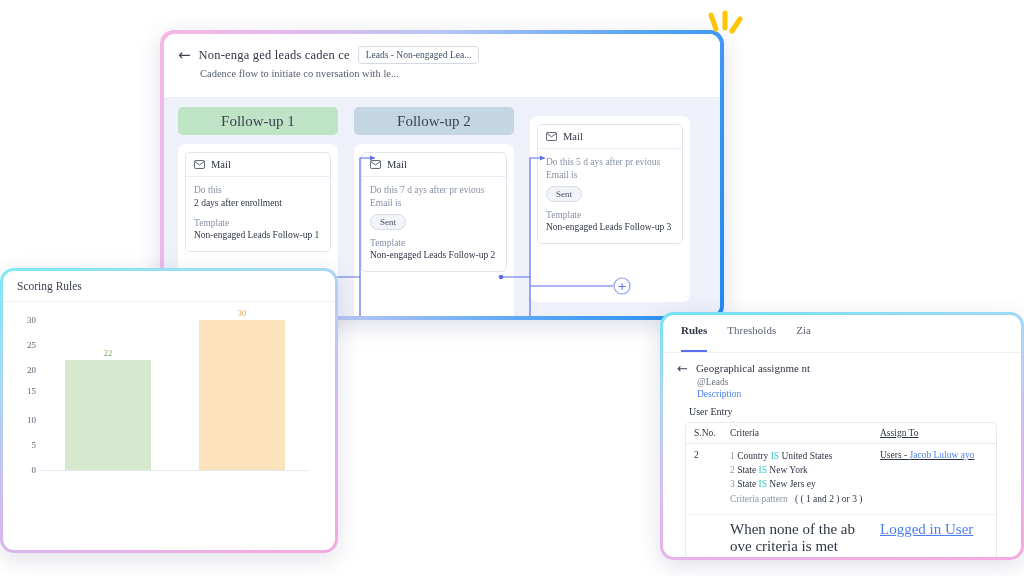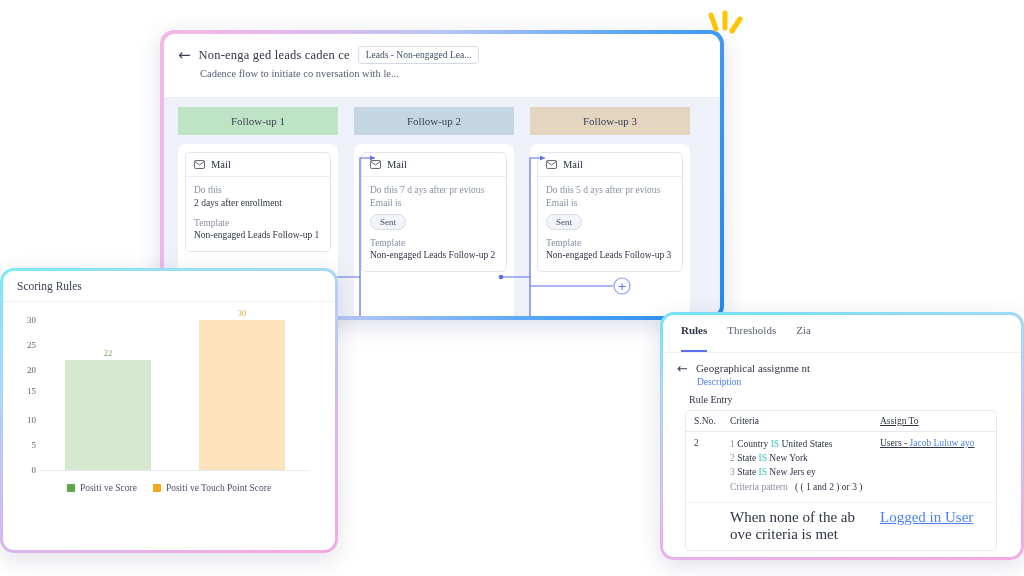--- a/index.html
+++ b/index.html
@@ -39,22 +39,22 @@
   .cw-sub{font-size:10.5px;color:#555d72;margin-top:4px;margin-left:22px;}
 
   .board{
     position:absolute;left:0;right:0;top:63px;bottom:0;
     background:#eef1f9;
     padding:10px 14px 0 14px;box-sizing:border-box;
     display:flex;gap:16px;
   }
   .col{width:160px;flex:0 0 160px;position:relative;}
   .col-head{
-    height:28px;border-radius:0;display:flex;align-items:center;justify-content:center;
-    font-size:11px;color:#3b4254;
+    height:28px;border-radius:5px;display:flex;align-items:center;justify-content:center;
+    font-size:15px;color:#3b4254;
   }
   .col-body{
     margin-top:9px;background:#ffffff;border-radius:7px;padding:8px 7px;min-height:170px;
   }
   .node{
     border:1px solid #e2e5ee;border-radius:5px;background:#fff;margin-bottom:10px;
     position:relative;
   }
   .node-head{
     border-bottom:1px solid #e9ecf3;padding:6px 8px;display:flex;align-items:center;gap:6px;
@@ -196,23 +196,20 @@
                 <div class="lbl">Template</div>
                 <div class="val">Non-engaged   Leads  Follow-up 2</div>
               </div>
             </div>
           </div>
         </div>
 
       </div>
 
       <div class="col">
-        <div class="col-head" style="background:#e3d5bf">
-          <span>Follow-up 3</span>
-        </div>
         <div class="col-body">
           <div class="node">
             <div class="node-head">
               <span>
                 <svg class="ic" width="11" height="9" viewBox="0 0 14 11">
                     <rect x="0.5" y="0.5" width="13" height="10" rx="1.5" fill="none" stroke="#2f3545"></rect>
                     <path d="M1 1.6 L7 6 L13 1.6" fill="none" stroke="#2f3545" stroke-width="1"></path>
                   </svg>
               </span>
               <span>Mail</span>
@@ -278,48 +275,39 @@
           </div>
         <div class="plot" id="plot">
             <div class="bar" style="left: 9%; width: 32%; height: 110px; background: rgb(214, 232, 205);">
               <div class="bar-lbl" style="color: rgb(126, 168, 106);">22</div>
             </div>
             <div class="bar" style="left: 59%; width: 32%; height: 150px; background: rgb(253, 227, 187);">
               <div class="bar-lbl" style="color: rgb(224, 163, 60);">30</div>
             </div>
           </div>
       </div>
-      <div class="legend" id="legend">
-          <div class="lg">
-            <span class="sw" style="background: rgb(90, 168, 75);"></span>
-            <span>Positi ve Score</span>
-          </div>
-          <div class="lg">
-            <span class="sw" style="background: rgb(245, 166, 35);"></span>
-            <span>Positi ve Touch  Point Score</span>
-          </div>
-        </div>
     </div>
   </div>
 </div>
 
 <div id="rules-panel">
   <div id="rules-inner">
     <div class="tabs">
       <div class="tab active">Rules</div>
       <div class="tab">Thresholds</div>
       <div class="tab">Zia</div>
     </div>
     <div class="rp-body">
       <div class="rp-title-row">
         <span class="back-arrow" style="font-size:13px">←</span>
         <span class="rp-title">Geographical assignme   nt</span>
       </div>
+      <div class="rp-sub">@Leads</div>
       <div class="rp-desc">Description</div>
-      <div class="rp-entry">Rule Entry</div>
+      <div class="rp-entry">User Entry</div>
 
       <div class="rtable">
         <div class="rthead">
           <div class="c-sno">S.No.</div>
           <div class="c-crit">Criteria</div>
           <div class="c-assign">Assign To</div>
         </div>
         <div class="rtrow">
           <div class="c-sno">2</div>
           <div class="c-crit">

